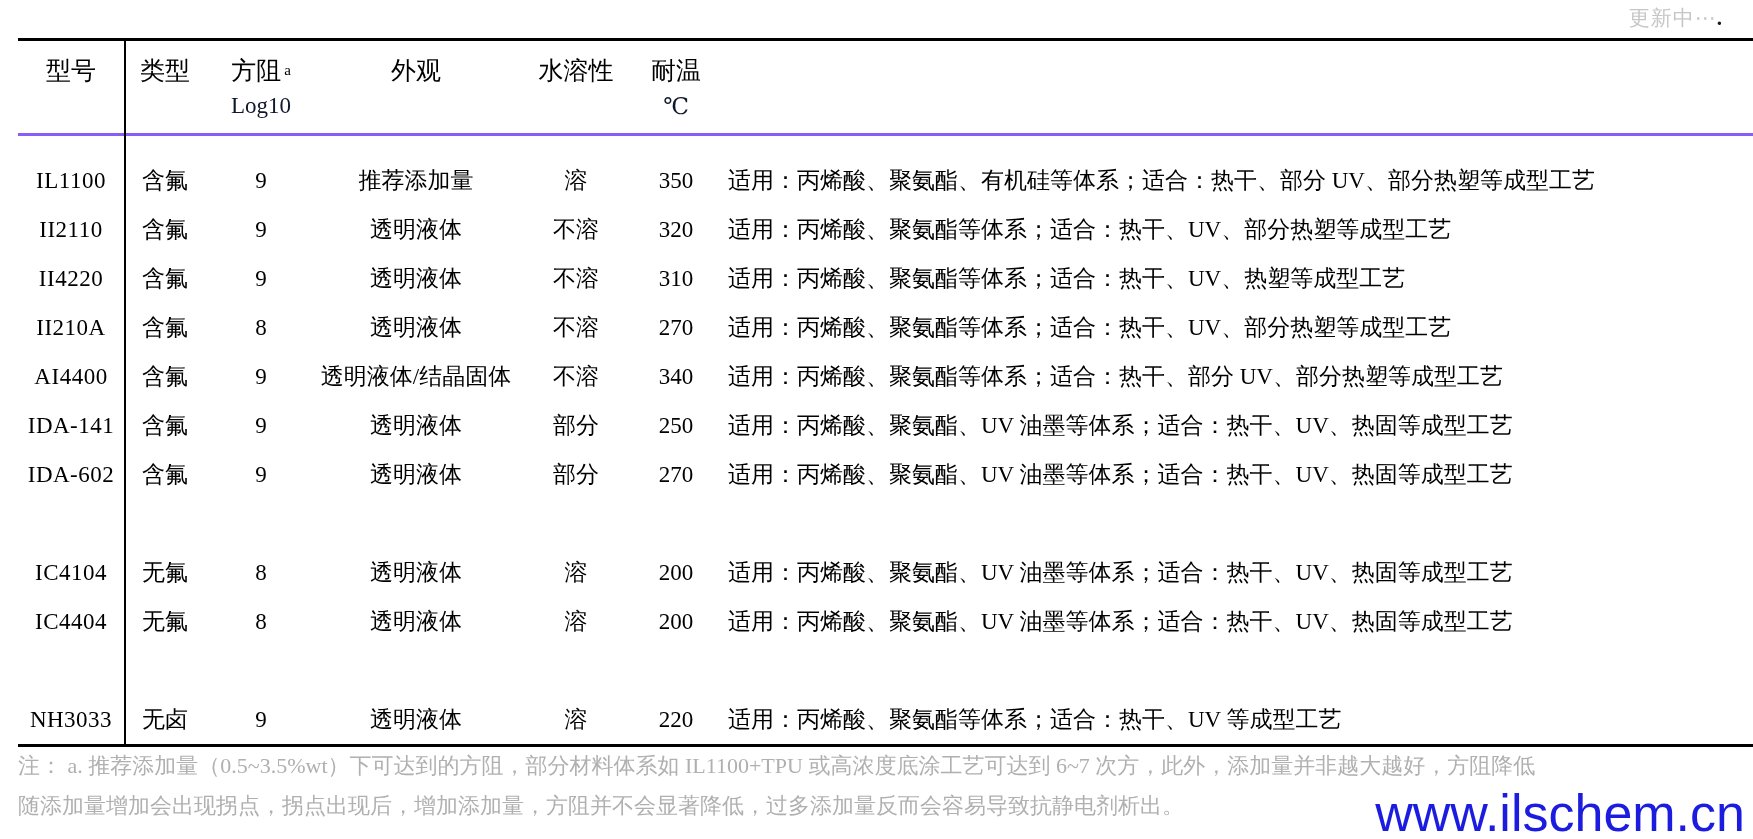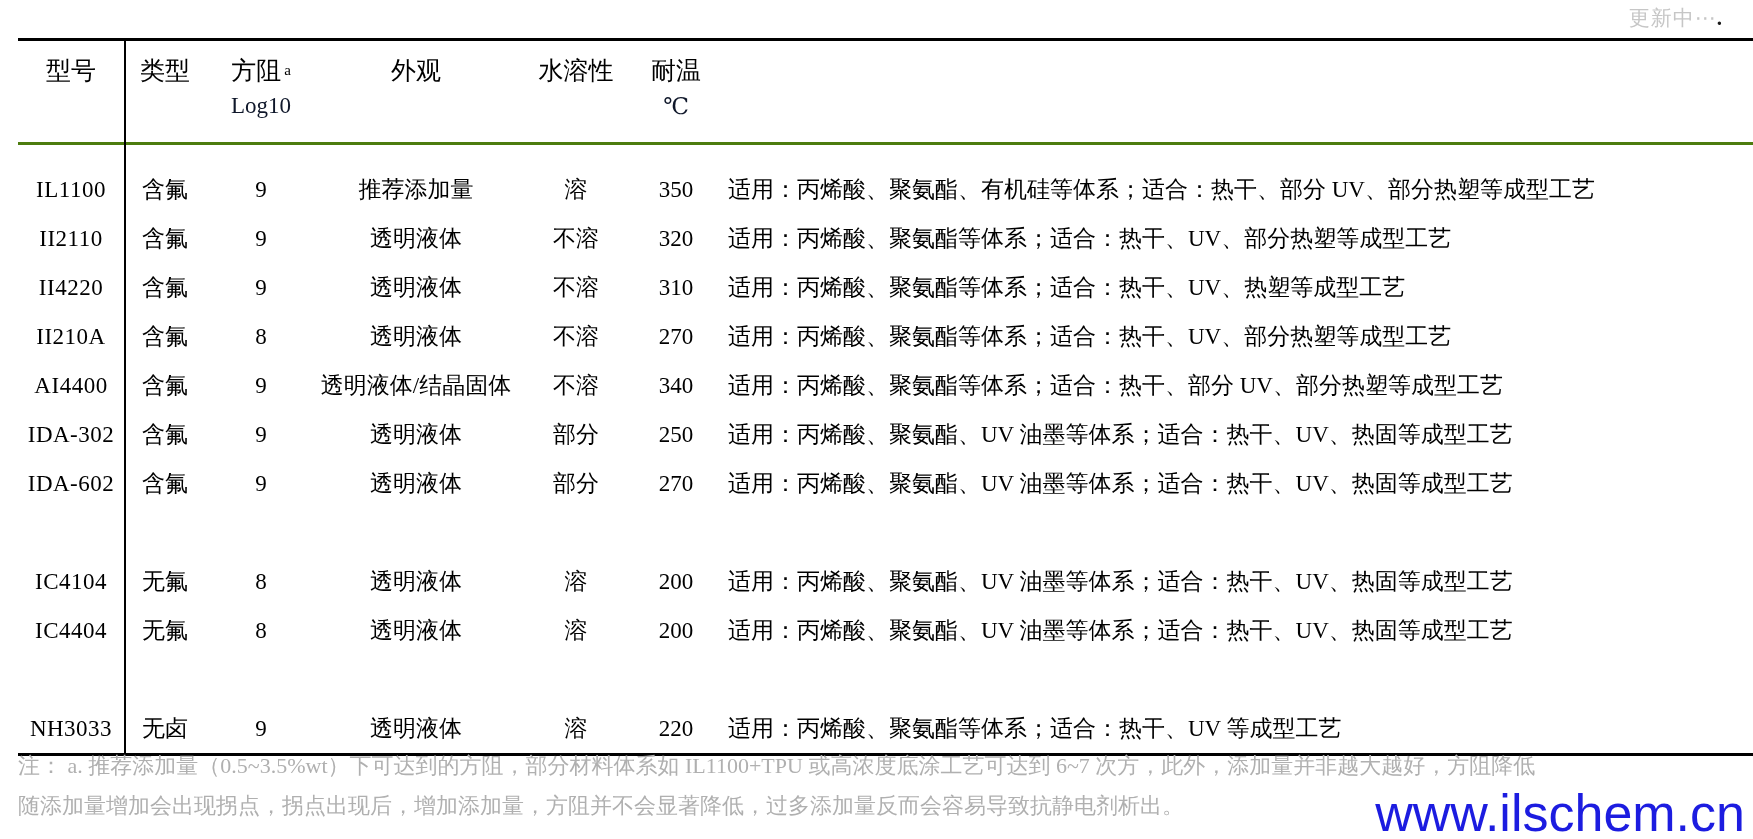--- a/index.html
+++ b/index.html
@@ -20,21 +20,21 @@
   }
   .vline {
     position:absolute; left:106px; top:0; bottom:0; width:2px; background:#000;
   }
   .grid-row {
     display:grid;
     grid-template-columns:106px 82px 110px 200px 120px 80px 1fr;
     align-items:center;
   }
   .thead {
-    border-bottom:3px solid #4d7c0f; padding-top:6px; padding-bottom:17px;
+    border-bottom:3px solid #8b5cf6; padding-top:6px; padding-bottom:8px;
   }
   .thead .hcell { text-align:center; font-size:25px; }
   .thead .hcell .h1 { height:46px; display:flex; align-items:center; justify-content:center; }
   .thead .hcell .h2 { height:32px; display:flex; align-items:flex-start; justify-content:center;
     font-size:23px; color:#0f172a; }
   .thead .hcell.notes-h { text-align:left; }
   .thead .hcell.notes-h .h1 { justify-content:flex-start; padding-left:14px; }
   sup.marker { font-size:15px; vertical-align:super; margin-left:3px; }
 
   .rows { padding-top:20px; }
@@ -137,21 +137,21 @@
       <div class="grid-row row">
     <div class="cell model">AI4400</div>
     <div class="cell type">含氟</div>
     <div class="cell resistance">9</div>
     <div class="cell appearance">透明液体/结晶固体</div>
     <div class="cell solubility">不溶</div>
     <div class="cell temp">340</div>
     <div class="cell notes">适用：丙烯酸、聚氨酯等体系；适合：热干、部分 UV、部分热塑等成型工艺</div>
   </div>
       <div class="grid-row row">
-    <div class="cell model">IDA-302</div>
+    <div class="cell model">IDA-141</div>
     <div class="cell type">含氟</div>
     <div class="cell resistance">9</div>
     <div class="cell appearance">透明液体</div>
     <div class="cell solubility">部分</div>
     <div class="cell temp">250</div>
     <div class="cell notes">适用：丙烯酸、聚氨酯、UV 油墨等体系；适合：热干、UV、热固等成型工艺</div>
   </div>
       <div class="grid-row row">
     <div class="cell model">IDA-602</div>
     <div class="cell type">含氟</div>

